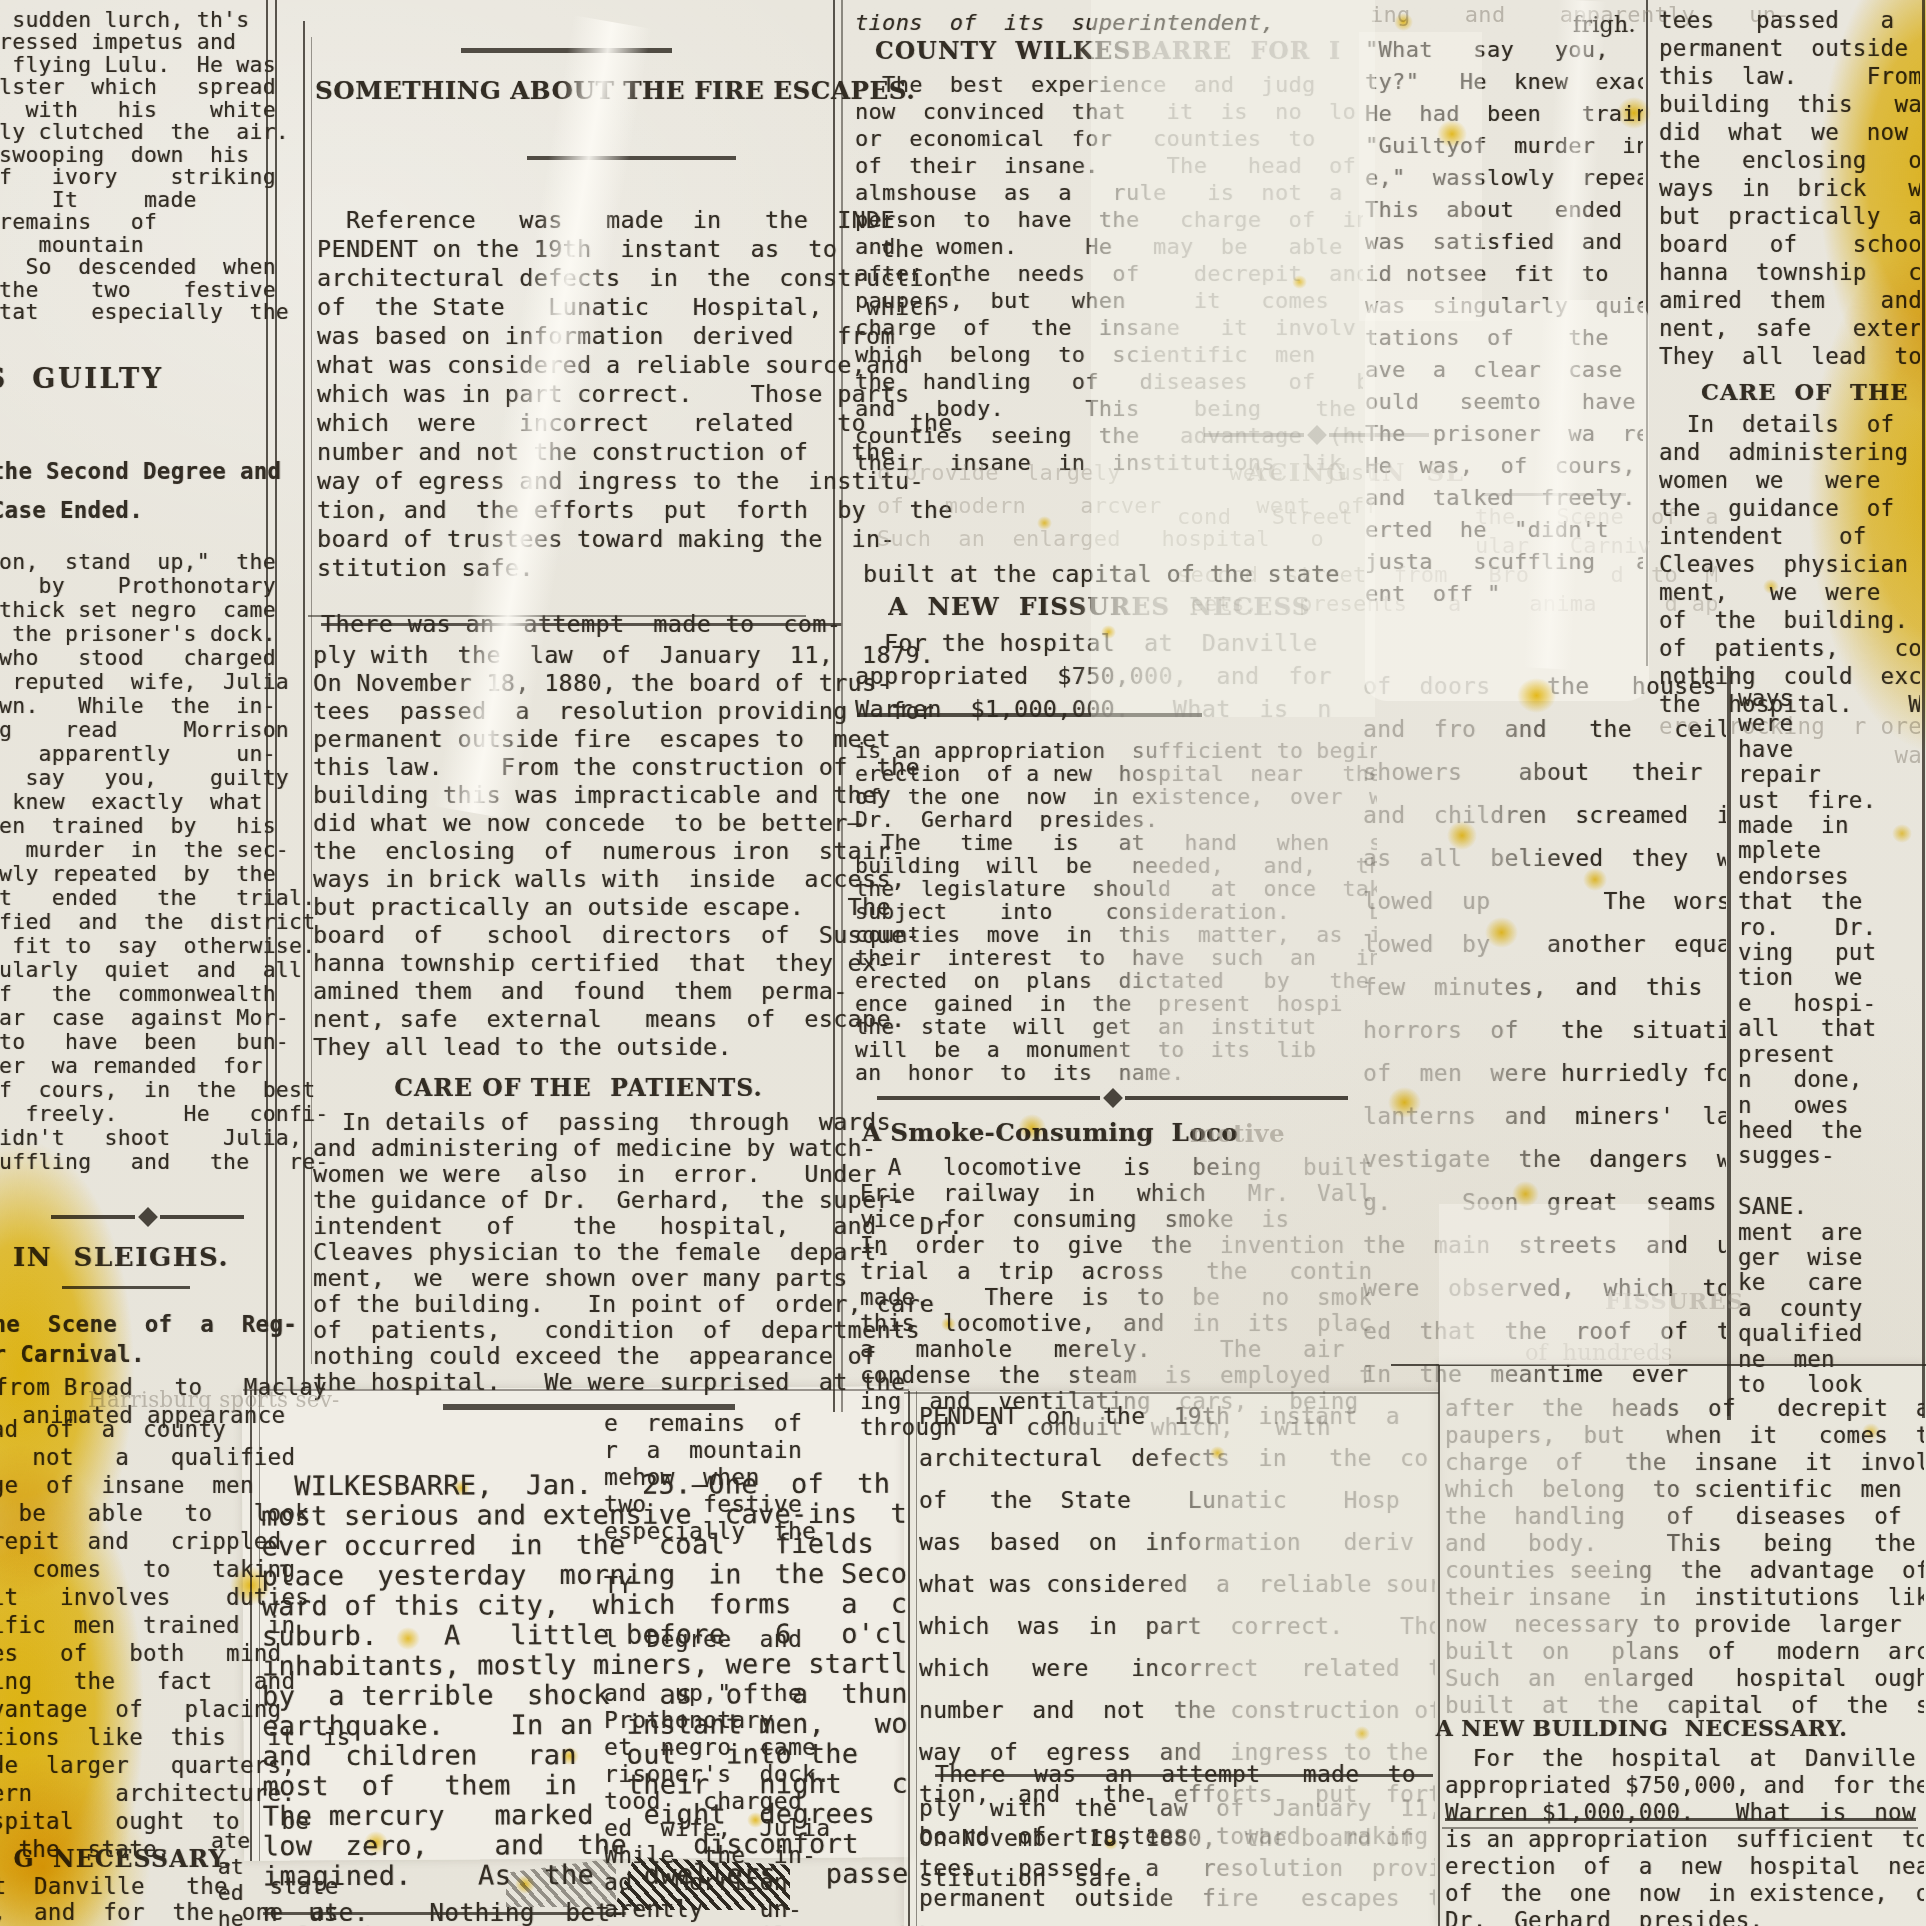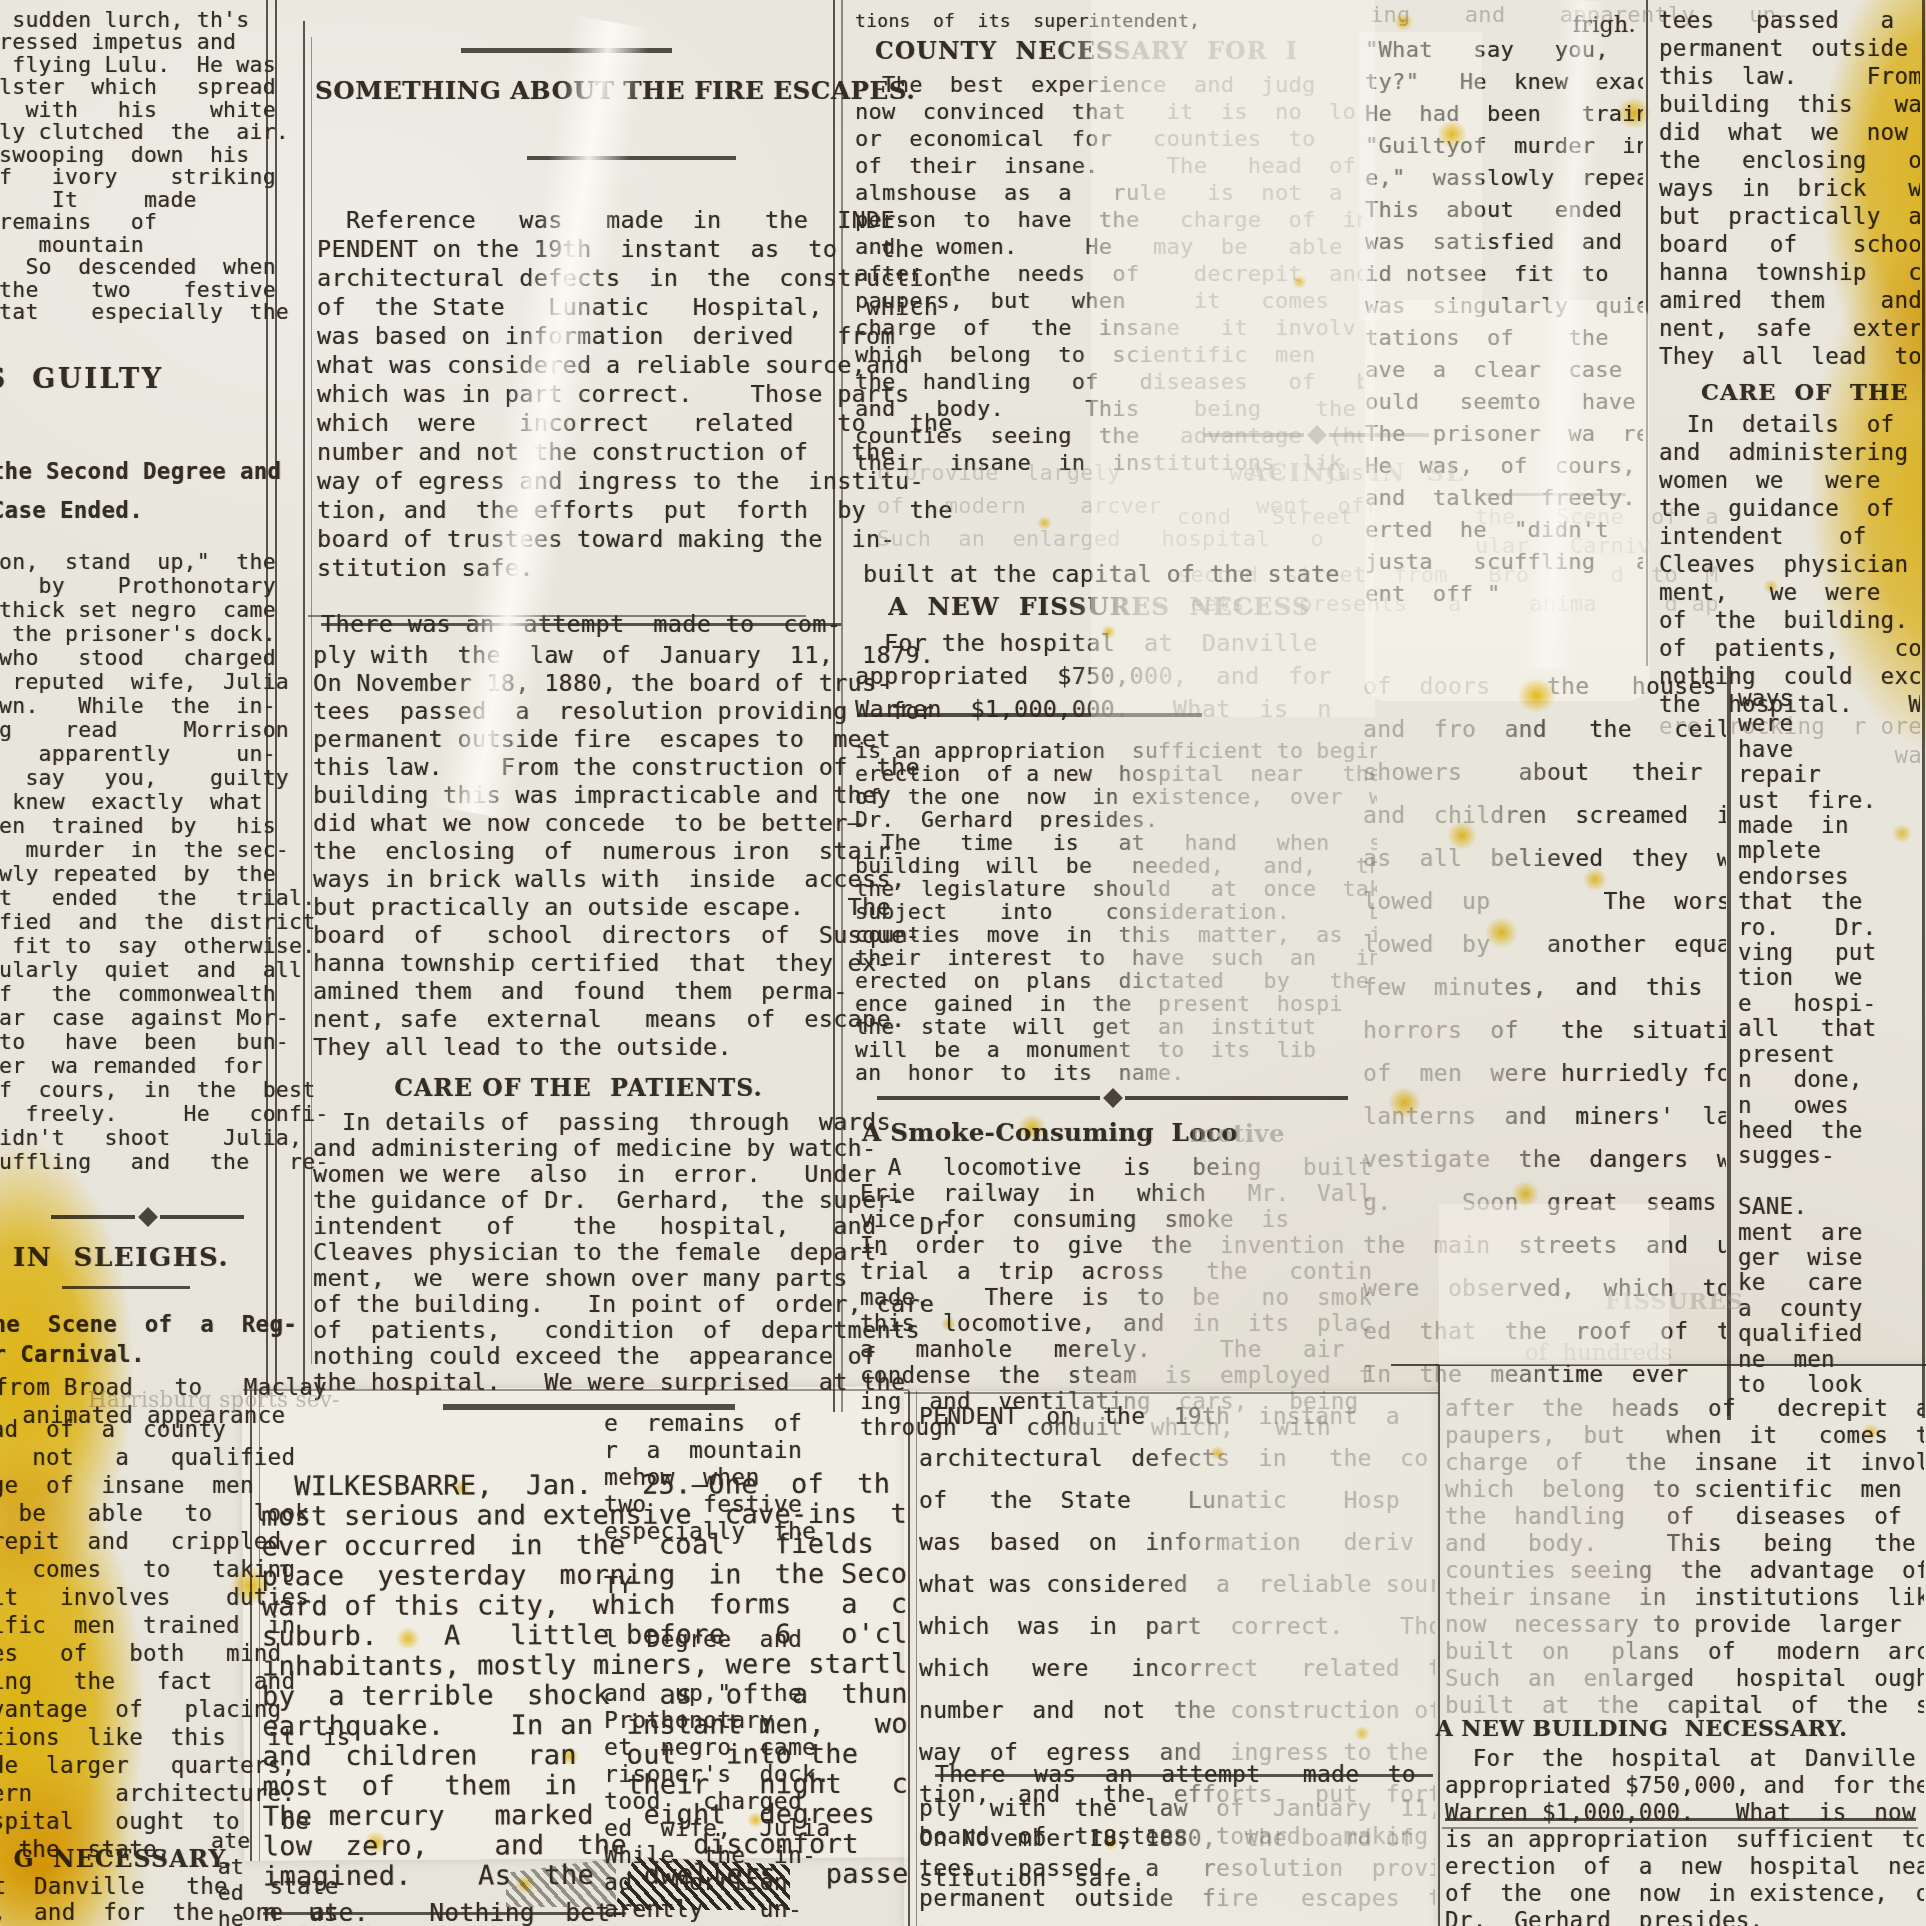--- a/index.html
+++ b/index.html
@@ -180,22 +180,22 @@
 women we were  also  in  error.   Under
 the guidance of Dr.  Gerhard,  the super-
 intendent   of    the   hospital,   and   Dr.
 Cleaves physician to the female  depart-
 ment,  we  were shown over many parts
 of the building.   In point of  order, care
 of  patients,   condition  of  departments
 nothing could exceed the  appearance of
 the hospital.   We were surprised  at the</pre>
 
-  <pre class="txt" style="left:855px;top:9.6px;width:508px;font-size:18px;">tions  of  its  superintendent,</pre>
-  <div class="txt bold fade-right" style="left:875px;top:37px;font-size:23.5px;letter-spacing:1.1px;">COUNTY  NECESSARY  FOR  I</div>
+  <pre class="txt" style="left:855px;top:9.6px;width:508px;font-size:22px;font-style:italic;">tions  of  its  superintendent,</pre>
+  <div class="txt bold fade-right" style="left:875px;top:37px;font-size:23.5px;letter-spacing:1.1px;">COUNTY  WILKESBARRE  FOR  I</div>
   <pre class="txt fade-right" style="left:855px;top:71px;width:508px;font-size:22px;line-height:27px;">  The  best  experience  and  judg
 now  convinced  that   it  is  no  lo
 or  economical  for   counties  to
 of  their  insane.     The   head  of
 almshouse  as  a   rule   is  not  a
 person  to  have  the   charge  of  in
 and   women.     He   may  be   able
 after  the  needs  of    decrepit  and
 paupers,  but   when     it   comes
 charge  of   the  insane   it  involv

